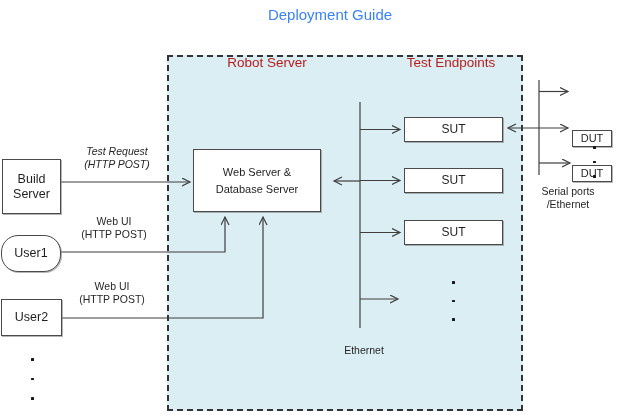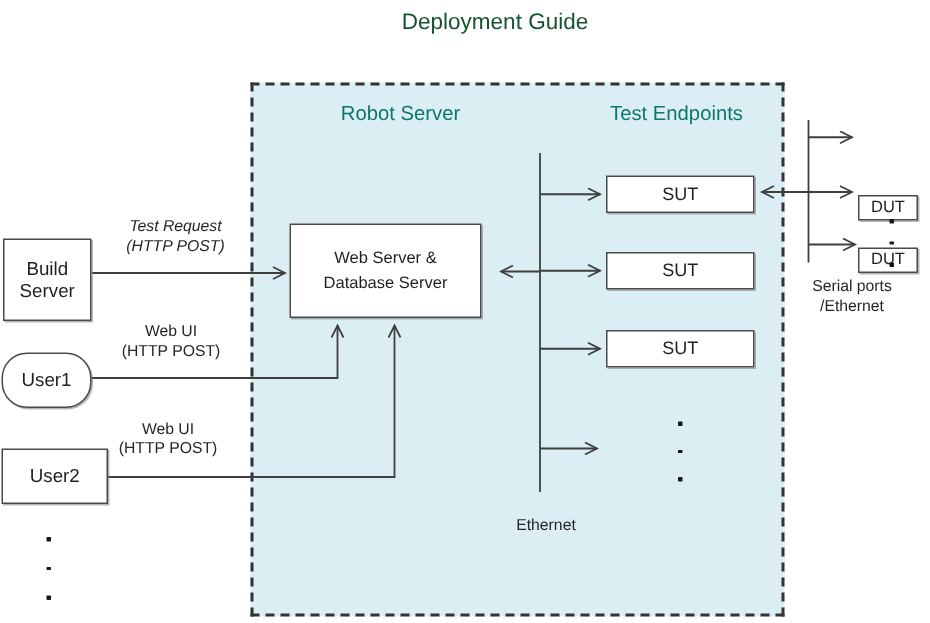--- a/index.html
+++ b/index.html
@@ -10,44 +10,44 @@
     --text:#1f1f1f;
   }
   html,body{margin:0;padding:0;background:#ffffff;}
   .canvas{
     position:relative;width:620px;height:415px;background:#ffffff;
     font-family:"Liberation Sans",sans-serif;color:var(--text);
     overflow:hidden;
   }
   .title{
     position:absolute;top:6px;left:330px;transform:translateX(-50%);
-    font-size:15px;white-space:nowrap;color:#14532d;
+    font-size:15px;white-space:nowrap;color:#3b82f6;
   }
   .region{
     position:absolute;left:167px;top:55px;width:352px;height:352px;
     background:var(--region-fill);border:2px dashed #333333;
   }
   .region-header{
-    position:absolute;top:68px;transform:translateX(-50%);
-    font-size:13.5px;white-space:nowrap;color:#0f766e;
+    position:absolute;top:55px;transform:translateX(-50%);
+    font-size:13.5px;white-space:nowrap;color:#b91c1c;
   }
   .rh-robot{left:267px;}
   .rh-endpoints{left:451px;}
   svg.wires{position:absolute;left:0;top:0;width:620px;height:415px;pointer-events:none;}
   svg.wires path{stroke:var(--line);stroke-width:1.2;fill:none;}
   .node{
     position:absolute;display:flex;align-items:center;justify-content:center;
     text-align:center;background:var(--box-fill);
     border:1.5px solid var(--box-border);
     box-shadow:1px 1px 0 rgba(120,120,120,.55);
     font-size:12.5px;line-height:15px;box-sizing:border-box;
   }
   .n-build{left:2px;top:159px;width:59px;height:55px;}
   .n-user1{left:1px;top:235px;width:60px;height:37px;border-radius:17px;}
-  .n-user2{left:1px;top:299px;width:71px;height:37px;}
+  .n-user2{left:1px;top:299px;width:61px;height:37px;}
   .n-web{left:193px;top:149px;width:128px;height:63px;font-size:11px;line-height:17px;}
   .n-web span{display:block;width:110px;}
   .n-sut{left:404px;width:99px;height:25px;font-size:12px;}
   .n-sut1{top:117px;}
   .n-sut2{top:168px;}
   .n-sut3{top:220px;}
   .n-dut{left:572px;width:40px;height:17px;font-size:11px;border-width:1px;margin-top:47px;}
   .n-dut1{top:83px;}
   .n-dut2{top:118px;}
   .edge-label{

